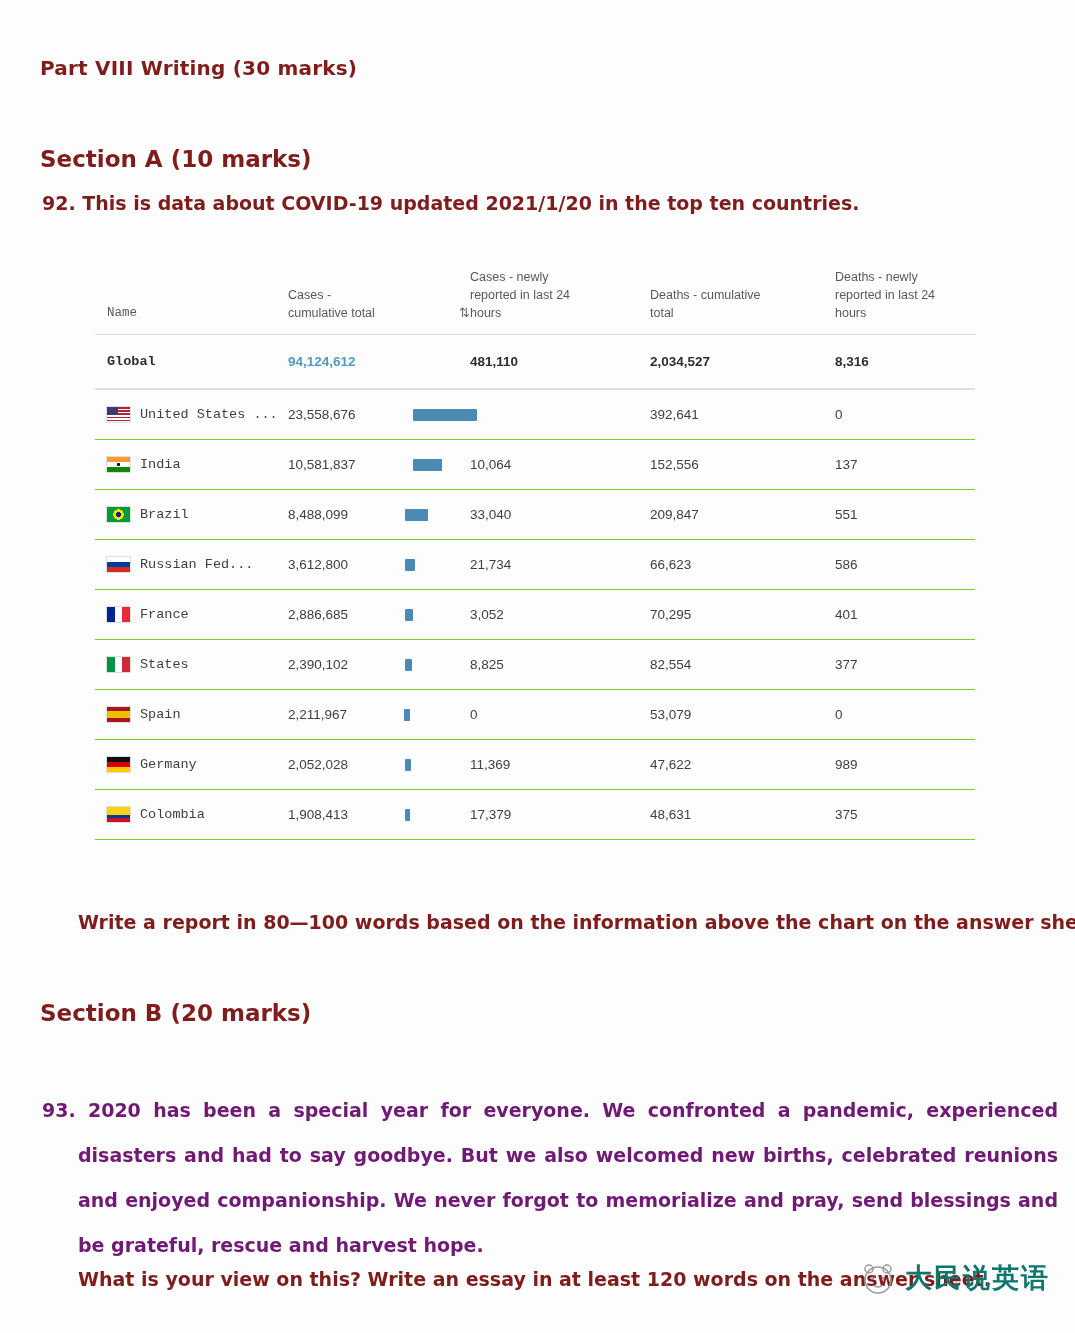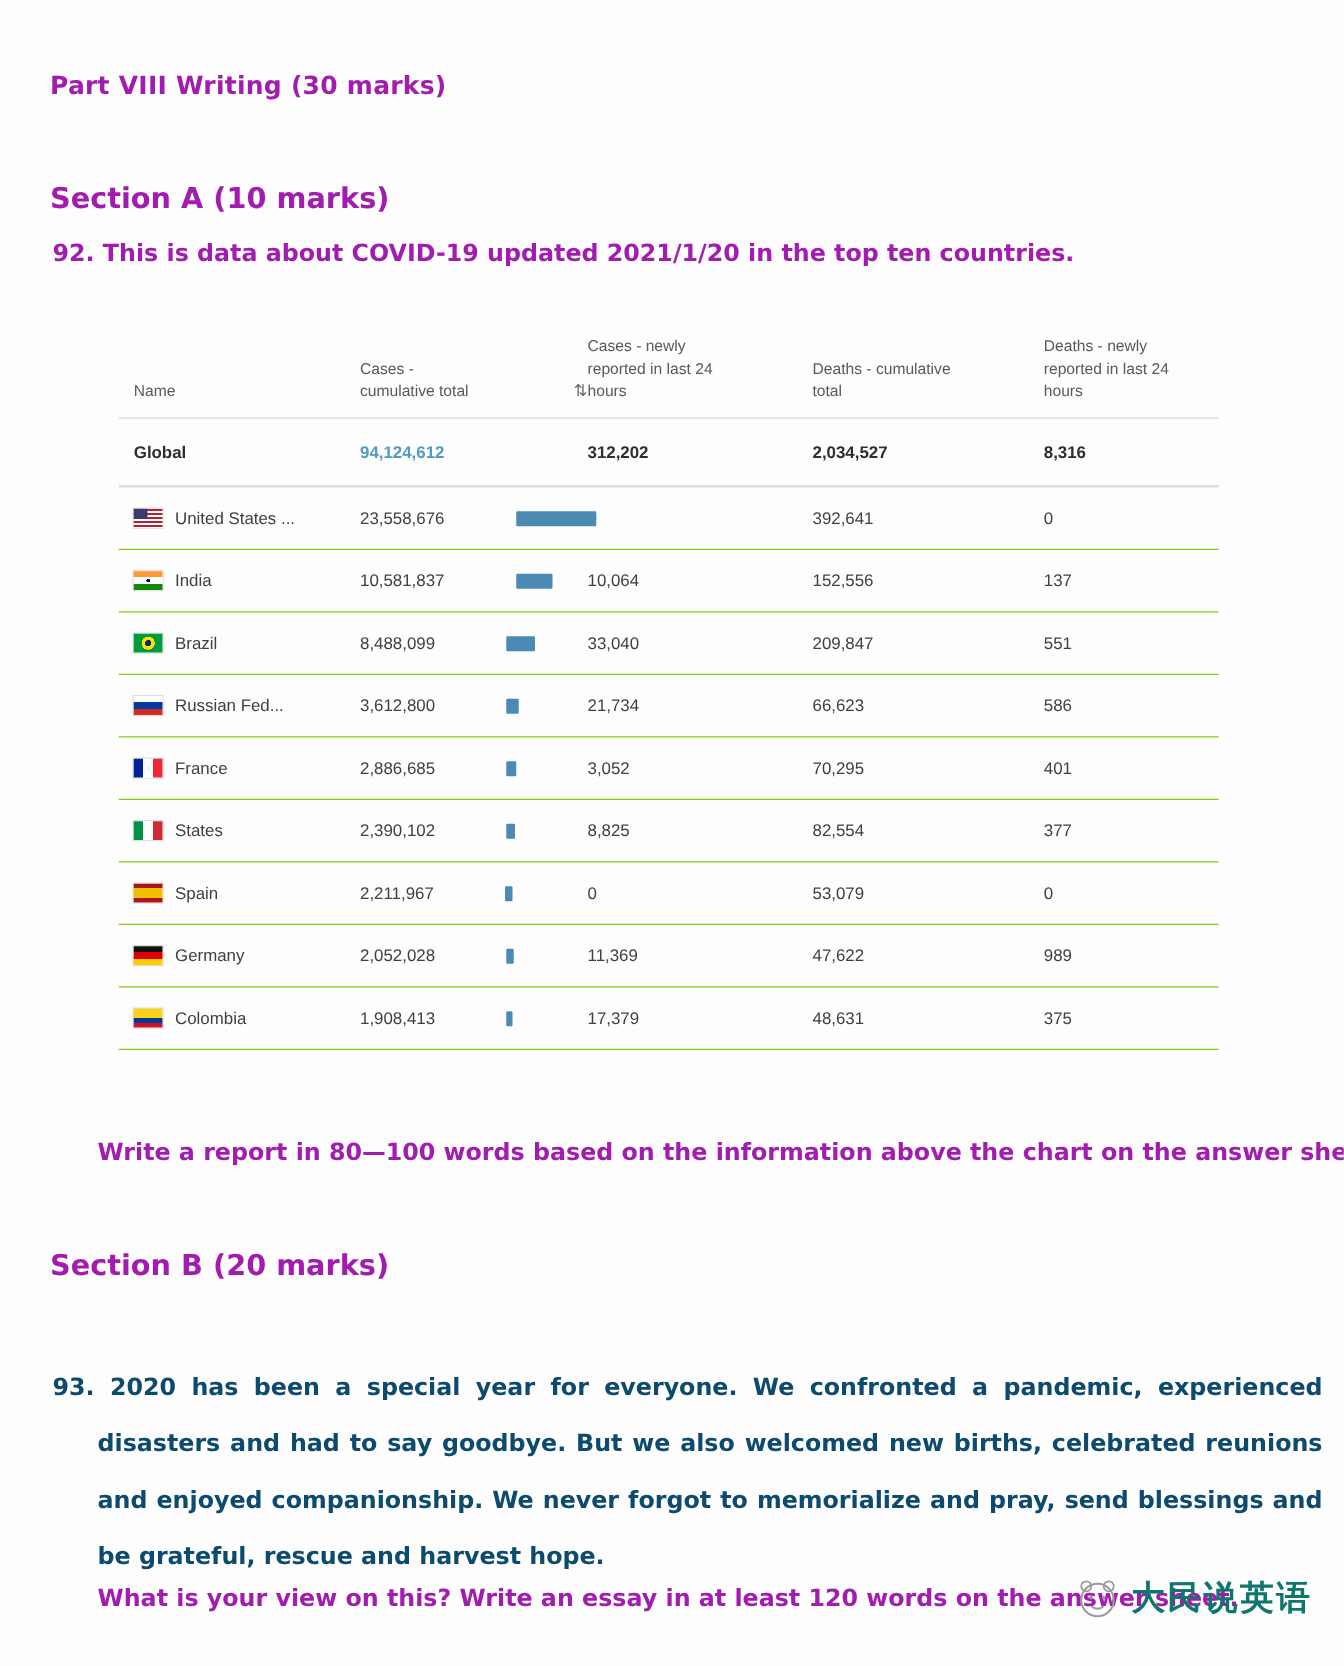--- a/index.html
+++ b/index.html
@@ -3,21 +3,21 @@
 <meta charset="utf-8">
 <style>
   html,body{margin:0;padding:0;}
   body{
     width:1075px;height:1333px;position:relative;
     background:#fdfdfd;overflow:hidden;
     font-family:"Liberation Sans",sans-serif;
   }
   .exam-text{
     font-family:"DejaVu Sans",sans-serif;
-    color:#a21caf;position:absolute;white-space:nowrap;
+    color:#7f1d1d;position:absolute;white-space:nowrap;
   }
   .h-title{font-size:20px;font-weight:700;letter-spacing:.2px;}
   .h-section{font-size:23px;font-weight:700;}
   .h-body{font-size:19px;font-weight:600;}
 
   
   .covid-table{
     position:absolute;left:95px;top:250px;width:880px;
     font-family:"Liberation Sans",sans-serif;color:#404040;
   }
@@ -26,21 +26,21 @@
     border-bottom:1px solid #d9d9d9;
     padding-bottom:12px;min-height:72px;
     color:#595959;font-size:12.5px;line-height:1.45;
   }
   .t-row{
     display:flex;align-items:center;height:49px;
     border-bottom:1px solid #84cc16;font-size:13.5px;
   }
   .t-row.global{height:53px;border-bottom:2px solid #dedede;}
   .t-row.global .cell{font-weight:700;color:#2e2e2e;}
-  .c1{width:193px;padding-left:12px;box-sizing:border-box;display:flex;align-items:center;}
+  .c1{width:193px;padding-left:12px;box-sizing:border-box;display:flex;align-items:center;font-family:Liberation Mono, monospace;}
   .c2{width:182px;display:flex;align-items:center;position:relative;gap:48px;}
   .c3{width:180px;}
   .c4{width:185px;}
   .c5{width:140px;}
   .hc{display:block;}
   .hc .lbl{display:inline-block;max-width:128px;}
   .c2.hcell{align-items:flex-end;}
   .sort-icon{
     color:#6a6a6a;font-size:13px;margin-left:22px;cursor:pointer;
     position:relative;top:1px;
@@ -70,21 +70,21 @@
   .f-fr{background:linear-gradient(90deg,#002395 33%,#fff 33% 66%,#ed2939 66%);}
   .f-it{background:linear-gradient(90deg,#009246 33%,#fff 33% 66%,#ce2b37 66%);}
   .f-es{background:linear-gradient(180deg,#aa151b 25%,#f1bf00 25% 75%,#aa151b 75%);}
   .f-de{background:linear-gradient(180deg,#111 33%,#dd0000 33% 66%,#ffce00 66%);}
   .f-co{background:linear-gradient(180deg,#fcd116 50%,#003893 50% 75%,#ce1126 75%);}
 
   
   .para{
     position:absolute;left:42px;top:1088px;width:980px;
     font-family:"DejaVu Sans",sans-serif;font-size:19px;font-weight:600;
-    color:#0c4a6e;line-height:45px;text-align:justify;
+    color:#701a75;line-height:45px;text-align:justify;
     padding-left:36px;text-indent:-36px;box-sizing:content-box;white-space:normal;
   }
 
   
   .watermark{
     position:absolute;left:858px;top:1258px;display:flex;align-items:center;gap:7px;
     color:#979797;
   }
   .wm-text{
     font-family:"DejaVu Sans",sans-serif;font-size:27px;font-weight:700;
@@ -118,21 +118,21 @@
     <div class="c5 hc">
       <span class="lbl">Deaths - newly reported in last 24 hours</span>
     </div>
   </div>
 
   <div class="t-row global">
     <div class="c1 cell">Global</div>
     <div class="c2 cell">
       <span style="color: rgb(79, 156, 192);">94,124,612</span>
     </div>
-    <div class="c3 cell">312,202</div>
+    <div class="c3 cell">481,110</div>
     <div class="c4 cell">2,034,527</div>
     <div class="c5 cell">8,316</div>
   </div>
 
   <div>
   <div class="t-row">
     <div class="c1">
       <span class="flag f-us"></span>
       <span>United States ...</span>
     </div>

